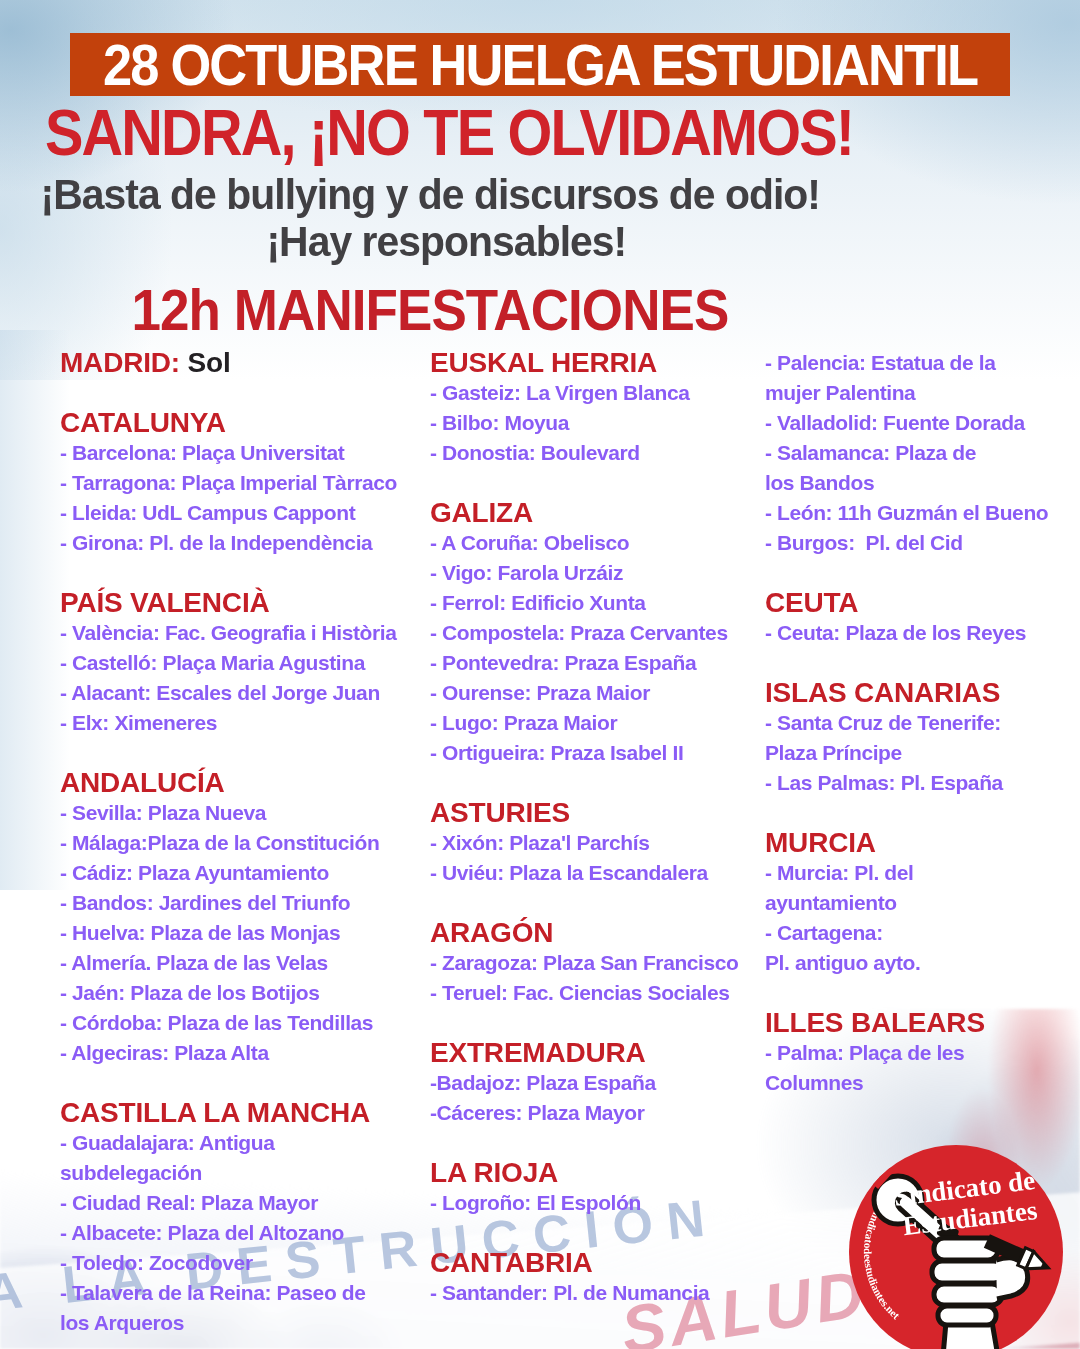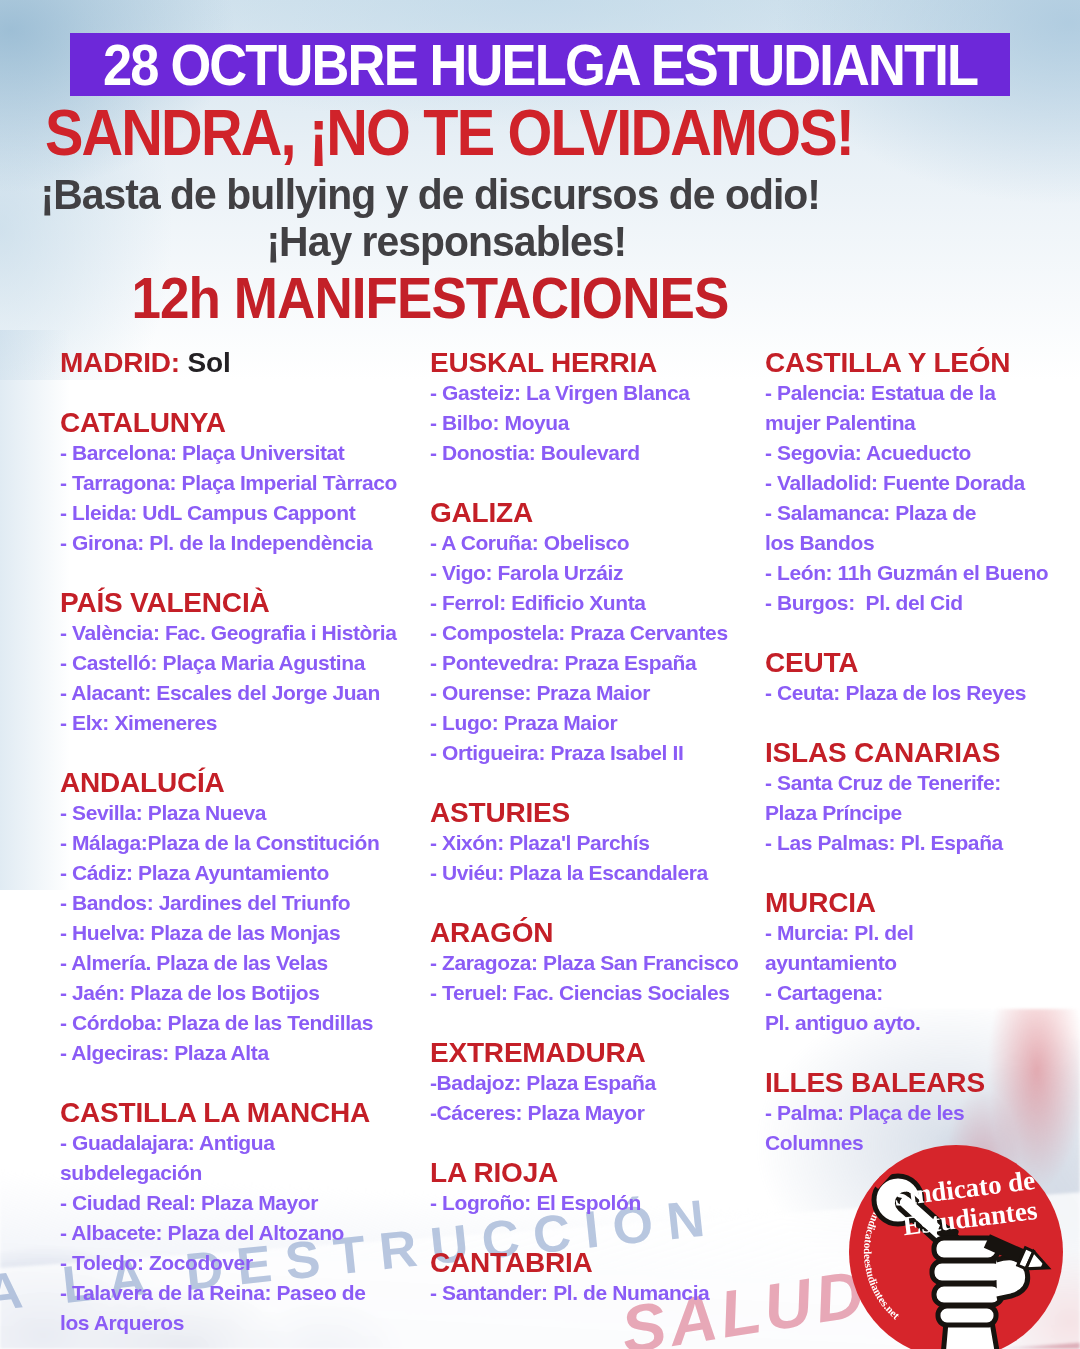--- a/index.html
+++ b/index.html
@@ -45,38 +45,38 @@
     left:-12px; bottom:26px; font-size:52px; color:#8ba3cc; opacity:.6;
     transform:rotate(-6deg); letter-spacing:14px; transform-origin:left bottom;
   }
   .wm2{
     left:620px; bottom:6px; font-size:66px; color:#e394a6; opacity:.8;
     transform:rotate(-9deg); letter-spacing:4px; font-style:italic;
   }
   
   .banner-bar{
     position:absolute; left:70px; top:33px; width:940px; height:63px;
-    background:#6d28d9; display:flex; align-items:center; justify-content:center;
+    background:#c2410c; display:flex; align-items:center; justify-content:center;
     z-index:5;
   }
   .banner-bar .t{
     color:#ffffff; font-size:57px; font-weight:800; letter-spacing:-2px;
     transform:scaleX(.92); white-space:nowrap;
   }
   .hline{ position:absolute; left:0; width:860px; text-align:center; z-index:5; }
   .hline .t{ display:inline-block; white-space:nowrap; }
   .headline{ top:96px; }
   .headline .t{
     color:#d0232a; font-size:64px; font-weight:800; letter-spacing:-2px; transform:scaleX(.9);
   }
   .sub1{ top:170px; } .sub2{ top:217px;margin-left:16px; }
   .sub1 .t,.sub2 .t{
     color:#414043; font-size:43px; font-weight:800; letter-spacing:-1px; transform:scaleX(.95);
   }
-  .call{ top:265px; }
+  .call{ top:277px; }
   .call .t{
     color:#c32028; font-size:57px; font-weight:800; letter-spacing:-1px; transform:scaleX(.93);
   }
   
   .col{ position:absolute; top:348px; z-index:5; }
   .col0{ left:60px;  width:375px; }
   .col1{ left:430px; width:336px; }
   .col2{ left:765px; width:305px; }
   .section{ margin-bottom:30px; }
   .sec-title{
@@ -198,24 +198,22 @@
         <div class="sec-title"><span class="red-t">LA RIOJA</span></div>
         <div class="item">- Logroño: El Espolón</div>
       </div>
       <div class="section">
         <div class="sec-title"><span class="red-t">CANTABRIA</span></div>
         <div class="item">- Santander: Pl. de Numancia</div>
       </div>
     </div>
   <div class="col col2">
       <div class="section">
-        <div class="sec-title"><span class="red-t">CASTILLA Y LEÓN</span></div>
         <div class="item">- Palencia: Estatua de la
 mujer Palentina</div>
-        <div class="item">- Segovia: Acueducto</div>
         <div class="item">- Valladolid: Fuente Dorada</div>
         <div class="item">- Salamanca: Plaza de
 los Bandos</div>
         <div class="item">- León: 11h Guzmán el Bueno</div>
         <div class="item">- Burgos:  Pl. del Cid</div>
       </div>
       <div class="section">
         <div class="sec-title"><span class="red-t">CEUTA</span></div>
         <div class="item">- Ceuta: Plaza de los Reyes</div>
       </div>

